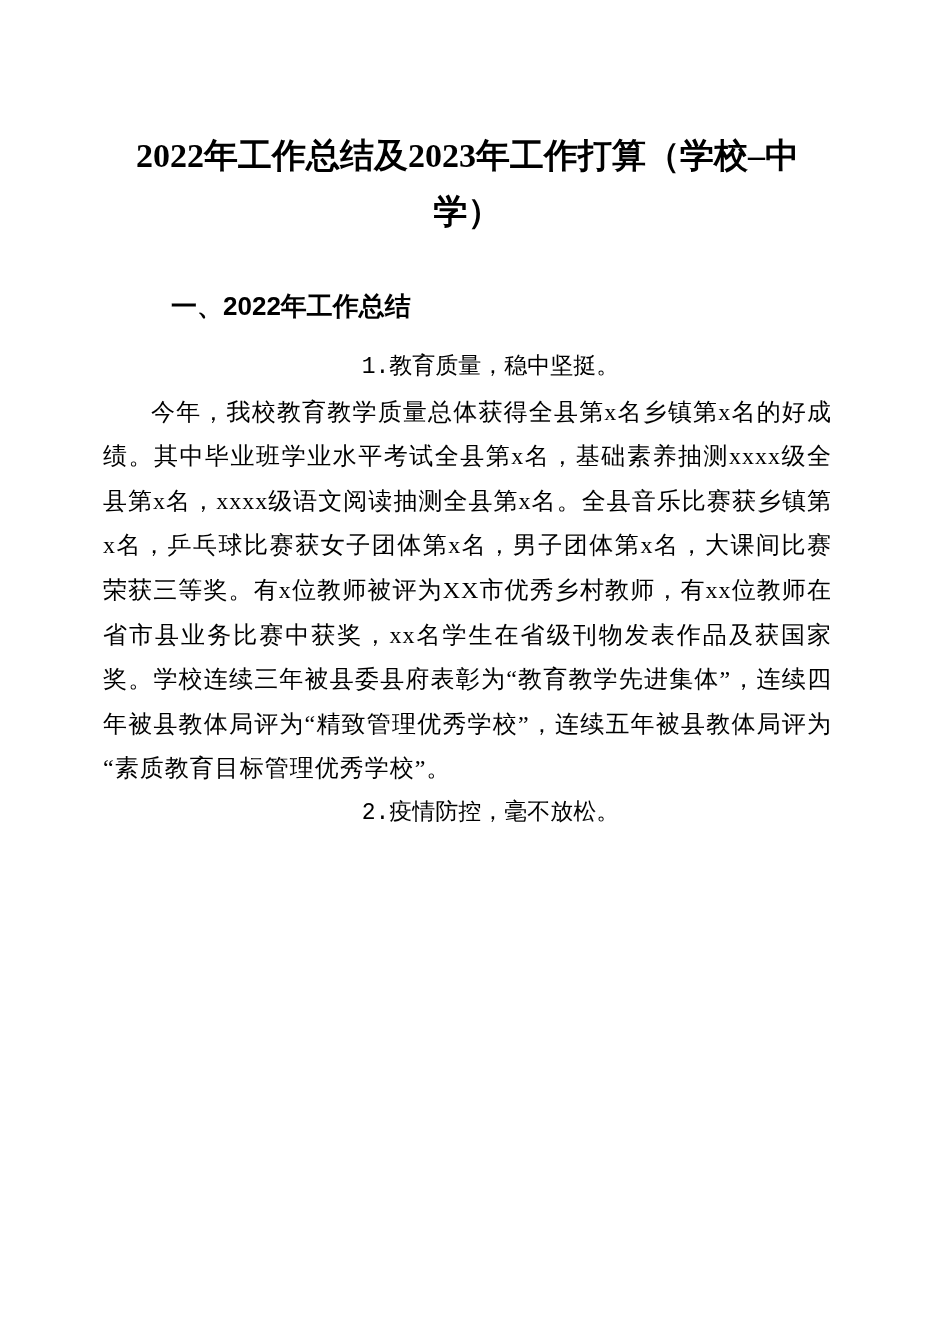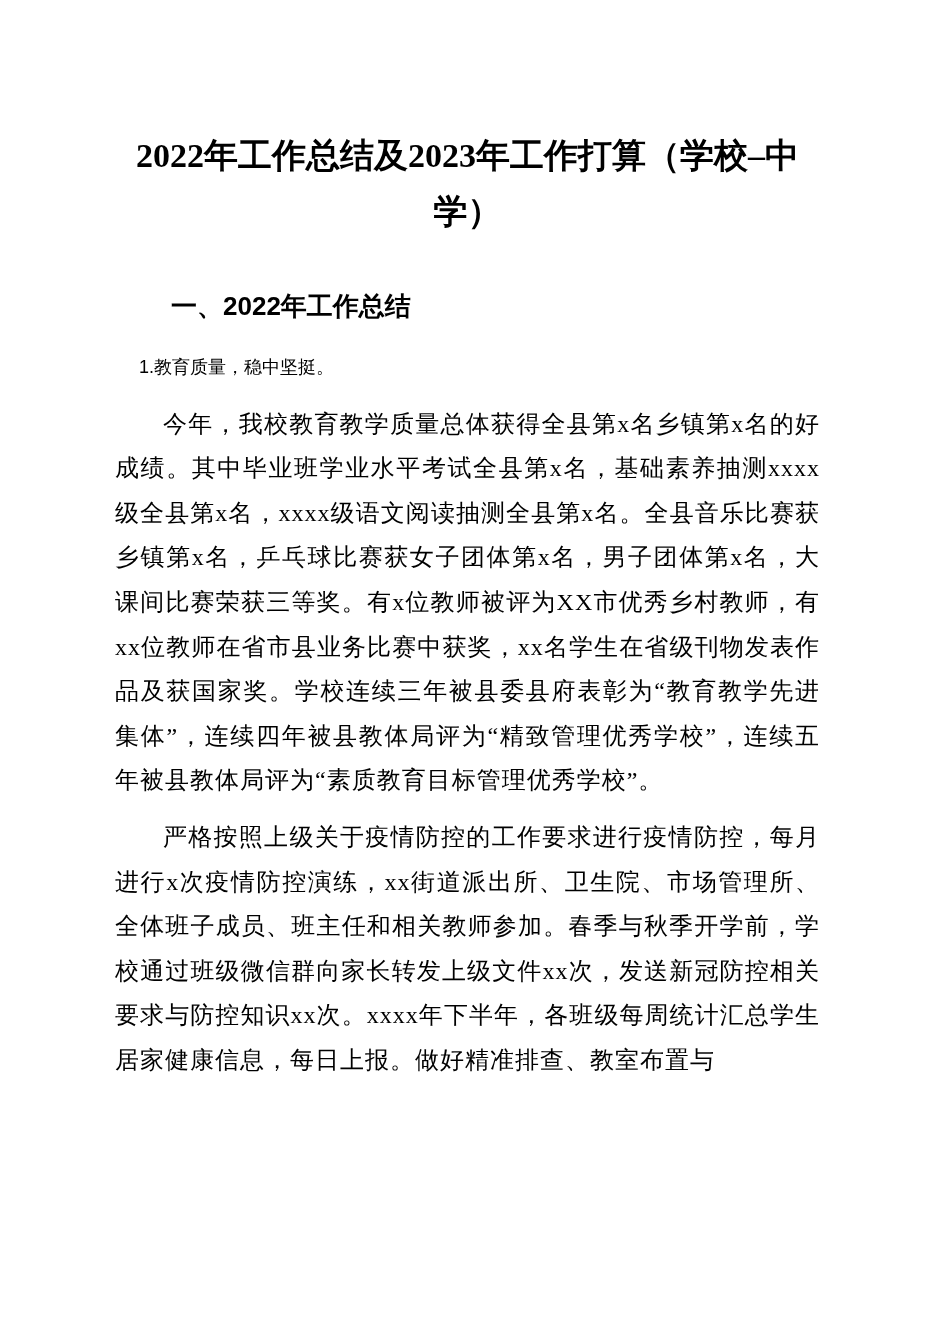--- a/index.html
+++ b/index.html
@@ -35,48 +35,49 @@
   }
   .h2 {
     font-family: "Liberation Serif", "DejaVu Serif", serif;
     font-weight: 700;
     font-size: 24px;
     line-height: 45px;
     text-indent: 2em;
     margin: 0;
   }
   .h3 {
-    font-family: Liberation Sans, sans-serif;
+    font-family: Liberation Mono, monospace;
     font-weight: 400;
-    font-size: 18px;
+    font-size: 23px;
     line-height: 44.6px;
     text-indent: 2em;
     margin: 0;
+    text-align: center;
   }
   .para {
     font-family: "Liberation Serif", "DejaVu Serif", serif;
     font-weight: 400;
     font-size: 24px;
     line-height: 44.6px;
     letter-spacing: 1px;
     text-indent: 2em;
     text-align: justify;
-    margin: 12px;
+    margin: 0;
   }
 </style>
 </head>
 <body>
 
 <div class="doc-page">
 
   <h1 class="doc-title">2022年工作总结及2023年工作打算（学校–中学）</h1>
 
   <h2 class="h1">一、2022年工作总结</h2>
 
 
   <p class="h3">1.教育质量，稳中坚挺。</p>
 
   <p class="para">今年，我校教育教学质量总体获得全县第x名乡镇第x名的好成绩。其中毕业班学业水平考试全县第x名，基础素养抽测xxxx级全县第x名，xxxx级语文阅读抽测全县第x名。全县音乐比赛获乡镇第x名，乒乓球比赛获女子团体第x名，男子团体第x名，大课间比赛荣获三等奖。有x位教师被评为XX市优秀乡村教师，有xx位教师在省市县业务比赛中获奖，xx名学生在省级刊物发表作品及获国家奖。学校连续三年被县委县府表彰为“教育教学先进集体”，连续四年被县教体局评为“精致管理优秀学校”，连续五年被县教体局评为“素质教育目标管理优秀学校”。</p>
 
+  <p class="h3">2.疫情防控，毫不放松。</p>
 
-  <p class="para">严格按照上级关于疫情防控的工作要求进行疫情防控，每月进行x次疫情防控演练，xx街道派出所、卫生院、市场管理所、全体班子成员、班主任和相关教师参加。春季与秋季开学前，学校通过班级微信群向家长转发上级文件xx次，发送新冠防控相关要求与防控知识xx次。xxxx年下半年，各班级每周统计汇总学生居家健康信息，每日上报。做好精准排查、教室布置与</p>
 
 </div>
 
 </body></html>

